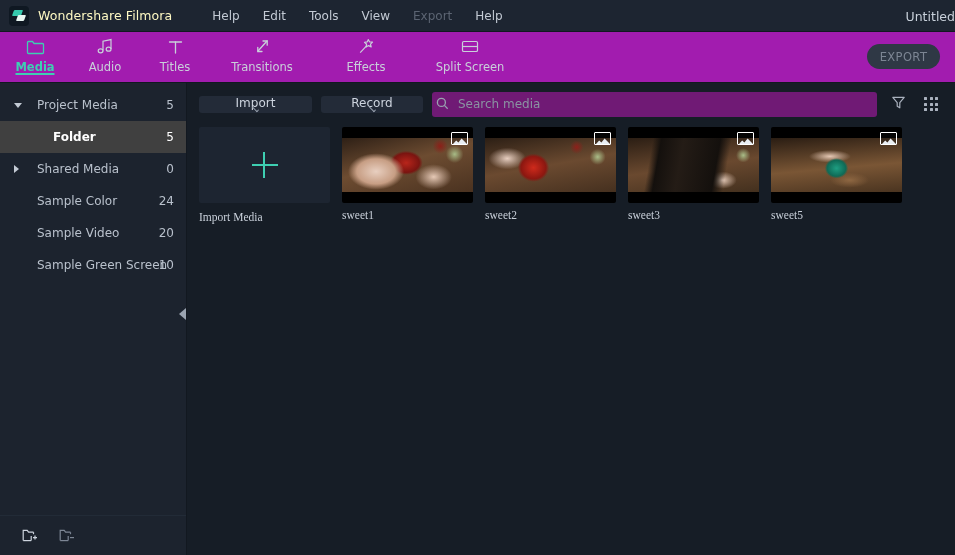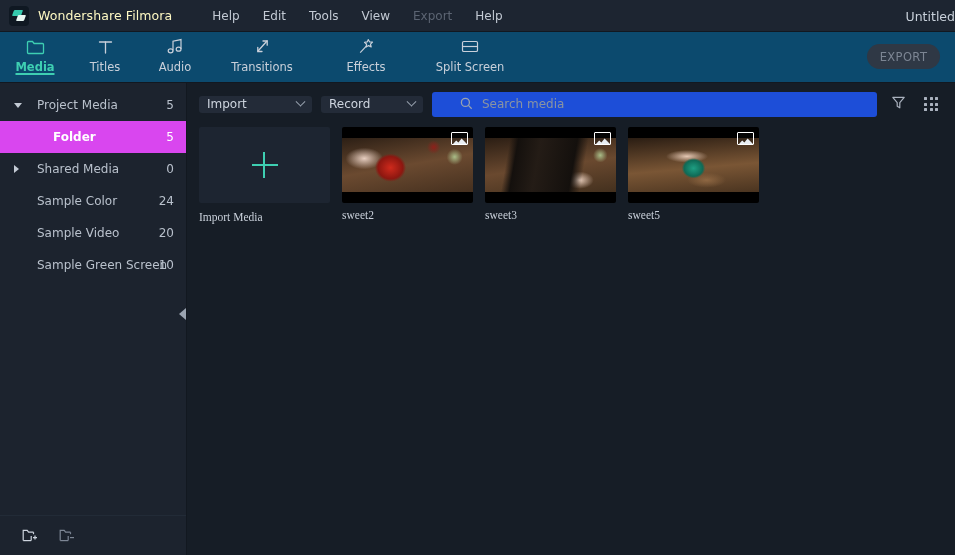--- a/index.html
+++ b/index.html
@@ -35,21 +35,21 @@
   .menubar { display: flex; align-items: center; margin-left: 40px; gap: 23px; }
   .menu-item { color: #c3cad4; font-size: 12px; cursor: default; white-space: nowrap; }
   .menu-item.disabled { color: #5b6472; }
   .doc-title {
     position: absolute; right: 0px; top: 9px;
     color: #c8d0da; font-size: 12.5px; white-space: nowrap;
   }
 
   
   .toolbar {
-    height: 51px; background: #0c4a6e; position: relative;
+    height: 51px; background: #a21caf; position: relative;
     display: flex; align-items: flex-start; border-bottom: 1px solid #121820;
   }
   .tool {
     width: 70px; padding-top: 5px;
     display: flex; flex-direction: column; align-items: center;
     position: relative; cursor: default;
   }
   .tool.wide { width: 104px; }
   .tool .ic { height: 19px; display: flex; align-items: center; justify-content: center; }
   .tool .lb { font-size: 11.5px; color: #c9d0da; margin-top: 4px; white-space: nowrap; }
@@ -74,21 +74,21 @@
   .sidebar {
     width: 187px; background: #1c232e; position: relative;
     display: flex; flex-direction: column;
     border-right: 1px solid #121820;
   }
   .side-list { padding-top: 6px; flex: 1; }
   .side-row {
     height: 32px; display: flex; align-items: center;
     position: relative; cursor: default; font-size: 12px; color: #b9c1cc;
   }
-  .side-row.selected { background: #d946ef; }
+  .side-row.selected { background: #404040; }
   .side-row.selected .s-label { color: #ffffff; font-weight: bold; }
   .side-row.selected .s-count { color: #ffffff; }
   .caret { position: absolute; left: 14px; width: 0; height: 0; }
   .caret.down {
     border-left: 4.5px solid transparent; border-right: 4.5px solid transparent;
     border-top: 5.5px solid #c3cad4;
   }
   .caret.right {
     border-top: 4.5px solid transparent; border-bottom: 4.5px solid transparent;
     border-left: 5.5px solid #c3cad4;
@@ -113,32 +113,32 @@
   }
 
   
   .main { flex: 1; background: #161d26; position: relative; }
   .mediabar {
     height: 42px; display: flex; align-items: center; padding: 0 12px; gap: 9px;
   }
   .dropdown {
     height: 17px; background: #232b38; border-radius: 3px;
     display: flex; align-items: center; padding: 0 8px;
-    font-size: 12px; color: #cdd4de; cursor: default; position: relative;
+    font-size: 12px; color: #cdd4de; cursor: default; position: relative; flex-direction: column;
   }
   .dropdown.import { width: 113px; }
   .dropdown.record { width: 102px; }
   .dropdown .dd-label { flex: 1; white-space: nowrap; }
   .chev {
     width: 7px; height: 7px; border-right: 1.4px solid #9aa3b0;
     border-bottom: 1.4px solid #9aa3b0; transform: rotate(45deg) translate(-2px,-2px);
   }
   .searchbox {
-    flex: 1; height: 25px; background: #1d4ed8; border-radius: 3px;
-    display: flex; align-items: center; padding: 0 28px; gap: 9px; cursor: text;
+    flex: 1; height: 25px; background: #701a75; border-radius: 3px;
+    display: flex; align-items: center; padding: 0 4px; gap: 9px; cursor: text;
   }
   .searchbox input {
     flex: 1; background: transparent; border: none; outline: none;
     color: #cdd4de; font-size: 12px; font-family: inherit;
   }
   .searchbox input::placeholder { color: #8a94a2; }
   .iconbtn { width: 24px; height: 24px; display: flex; align-items: center; justify-content: center; cursor: default; }
   .griddots { display: grid; grid-template-columns: repeat(3,3px); gap: 2.5px; }
   .griddots i { width: 3px; height: 3px; background: #aab2be; display: block; border-radius: .5px; }
 
@@ -199,40 +199,40 @@
       <span class="ic">
         <svg width="19" height="16" viewBox="0 0 19 16">
             <path d="M1.5 13.5V3.5a1 1 0 0 1 1-1h4l1.6 2h8.4a1 1 0 0 1 1 1v8a1 1 0 0 1-1 1h-14a1 1 0 0 1-1-1z" fill="none" stroke="#3ecfb2" stroke-width="1.3"></path>
           </svg>
       </span>
       <span class="lb">Media</span>
       <span class="underline"></span>
     </div>
     <div class="tool">
       <span class="ic">
-        <svg width="17" height="16" viewBox="0 0 17 16">
-            <g stroke="#c9d0da" stroke-width="1.3" stroke-linecap="round">
-              <path d="M2.5 3h12"></path>
-              <path d="M8.5 3v11"></path>
-            </g>
-          </svg>
-      </span>
-      <span class="lb">Titles</span>
-    </div>
-    <div class="tool">
-      <span class="ic">
         <svg width="19" height="17" viewBox="0 0 19 17">
           <g fill="none" stroke="#c9d0da" stroke-width="1.2">
             <path d="M7 12.5V3.2l8-1.6v9.3"></path>
               <ellipse cx="4.6" cy="12.8" rx="2.4" ry="2"></ellipse>
               <ellipse cx="12.6" cy="11.2" rx="2.4" ry="2"></ellipse>
           </g>
         </svg>
       </span>
       <span class="lb">Audio</span>
+    </div>
+    <div class="tool">
+      <span class="ic">
+        <svg width="17" height="16" viewBox="0 0 17 16">
+            <g stroke="#c9d0da" stroke-width="1.3" stroke-linecap="round">
+              <path d="M2.5 3h12"></path>
+              <path d="M8.5 3v11"></path>
+            </g>
+          </svg>
+      </span>
+      <span class="lb">Titles</span>
     </div>
     <div class="tool wide">
       <span class="ic">
         <svg width="19" height="17" viewBox="0 0 19 17">
             <g stroke="#c9d0da" stroke-width="1.3" fill="none" stroke-linecap="round">
           <path d="M5 13L14 3"></path>
               <path d="M10 3h4.2v4.2"></path>
               <path d="M9 13.5H4.8V9.3"></path>
             </g>
           </svg>
@@ -381,20 +381,37 @@
 
       <div class="grid">
 
         <div class="cell">
           <div class="import-tile">
             <span class="plus"></span>
           </div>
           <div class="cap import-cap">Import Media</div>
         </div>
 
+        <div class="cell">
+          <div class="thumb">
+            <div class="pic" style="background:
+                 radial-gradient(ellipse 40px 26px at 26% 62%, #e8cfc0 0%, #c79e84 48%, rgba(199,158,132,0) 70%),
+                 radial-gradient(ellipse 22px 16px at 49% 46%, #b8251b 0%, #7a1410 60%, rgba(122,20,16,0) 75%),
+                 radial-gradient(ellipse 26px 18px at 70% 72%, #e6c9b6 0%, rgba(230,201,182,0) 70%),
+                 radial-gradient(circle 11px at 86% 30%, #a7bb86 0%, rgba(167,187,134,0) 80%),
+                 radial-gradient(circle 9px at 75% 15%, #8c1f18 0%, rgba(140,31,24,0) 85%),
+                 linear-gradient(165deg, #2e2016 0%, #6d4c31 45%, #4a3220 100%);"></div>
+            <div class="badge">
+              <svg width="14" height="7" viewBox="0 0 14 7">
+                  <path d="M0 7l3.2-3.6L5.4 5.6 8.6 1.4 14 7z" fill="#e9eef3"></path>
+                </svg>
+            </div>
+          </div>
+          <div class="cap">sweet1</div>
+        </div>
 
         <div class="cell">
           <div class="thumb">
             <div class="pic" style="background:
                  radial-gradient(ellipse 20px 18px at 37% 55%, #cf2a1c 0%, #8c1710 62%, rgba(140,23,16,0) 78%),
                  radial-gradient(ellipse 26px 15px at 17% 38%, #e7cec0 0%, rgba(231,206,192,0) 72%),
                  radial-gradient(circle 10px at 86% 35%, #a9bd88 0%, rgba(169,189,136,0) 80%),
                  radial-gradient(circle 8px at 70% 17%, #8e201a 0%, rgba(142,32,26,0) 85%),
                  linear-gradient(170deg, #2c1f15 0%, #6b4a30 50%, #45301f 100%);"></div>
             <div class="badge">

